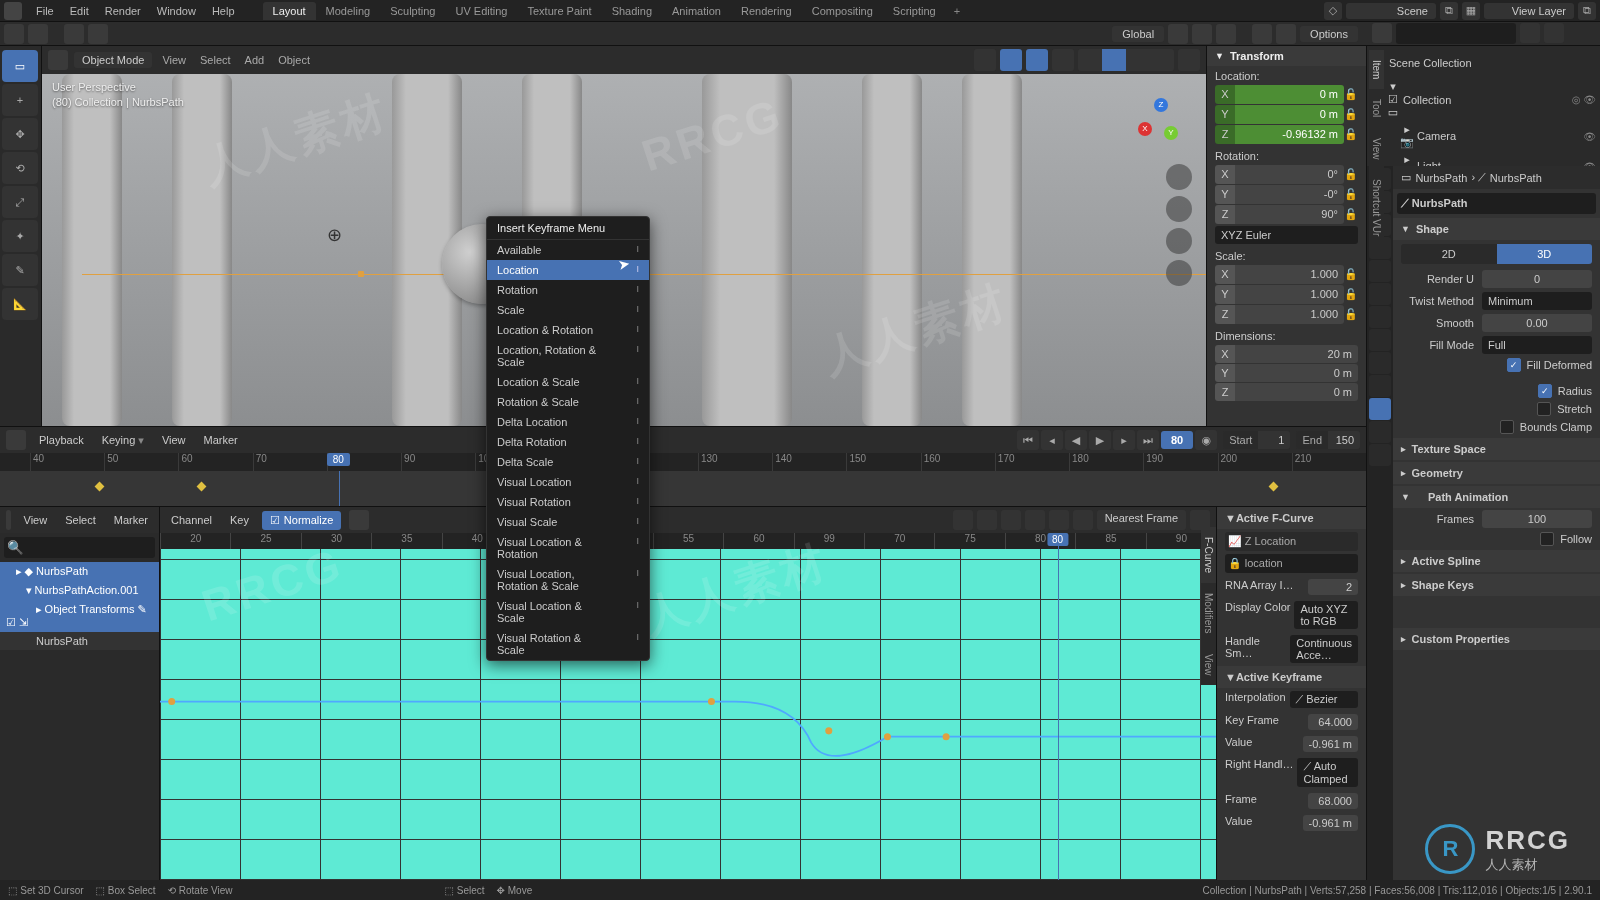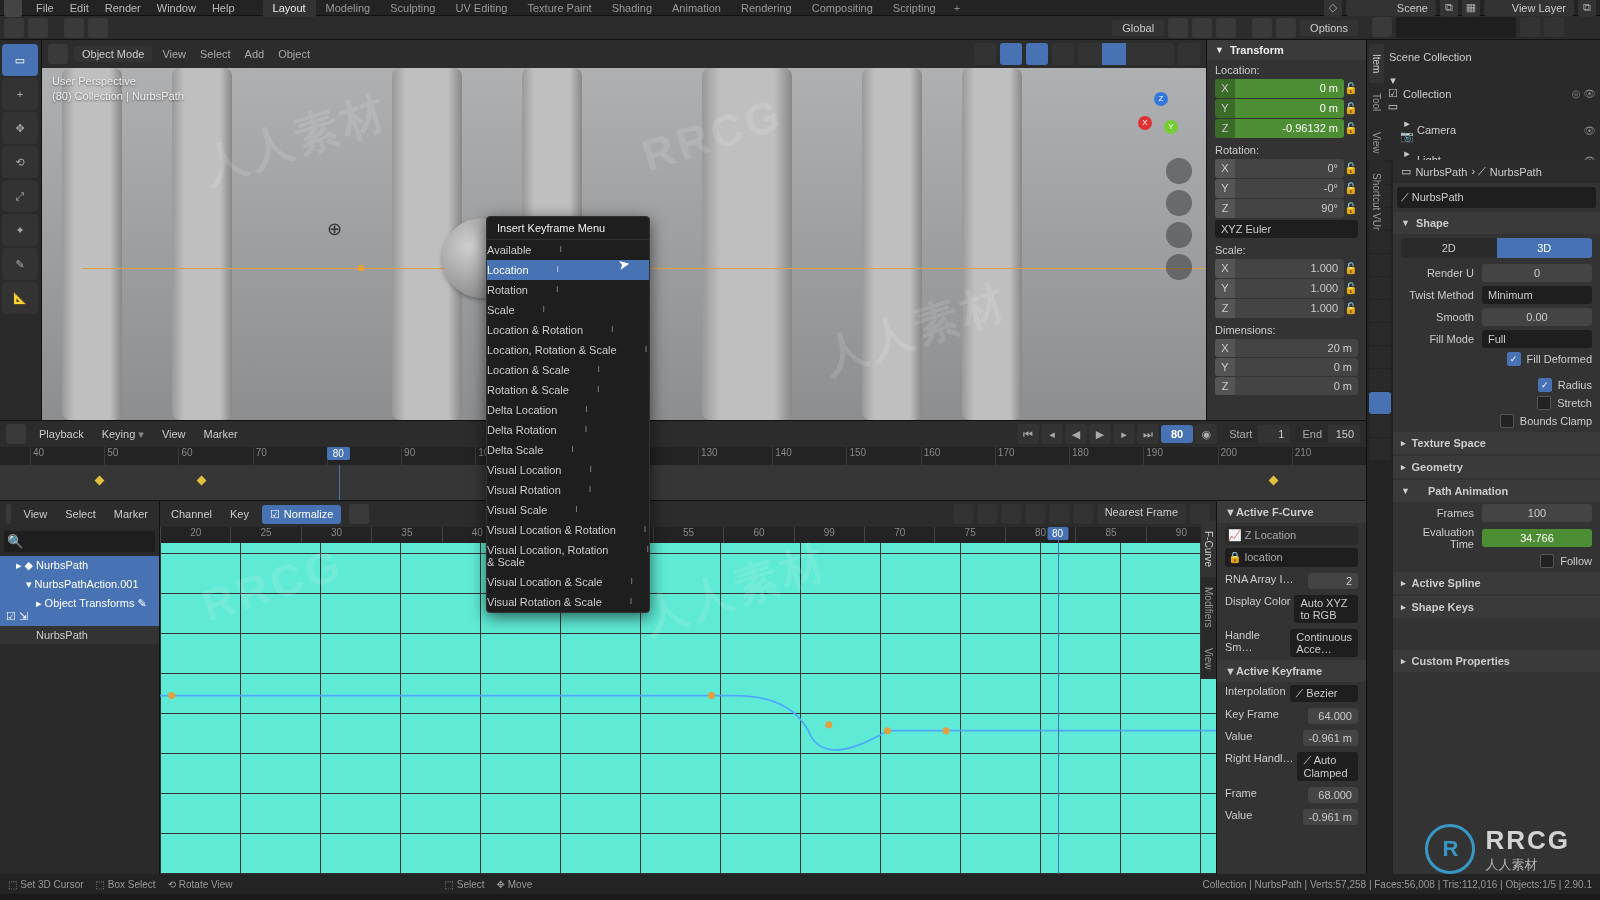--- a/index.html
+++ b/index.html
@@ -1,19 +1,19 @@
 <!DOCTYPE html>
 <html><head>
 <meta charset="utf-8">
 <style>
 * { margin:0; padding:0; box-sizing:border-box; font-family:sans-serif; -webkit-user-select:none; user-select:none; }
 body { background:#1a1a1a; color:#ccc; font-size:11px; width:1600px; height:900px; overflow:hidden; position:relative; }
 
 
-.topbar { height:16px; background:#232323; display:flex; align-items:center; padding:0 4px; border-bottom:1px solid #111; }
+.topbar { height:22px; background:#232323; display:flex; align-items:center; padding:0 4px; border-bottom:1px solid #111; }
 .blender-logo { width:18px; height:18px; background:#444; border-radius:3px; margin-right:6px; }
 .menu-item { padding:2px 8px; color:#bbb; }
 .workspace-tabs { display:flex; margin-left:20px; }
 .ws-tab { padding:3px 10px; color:#999; border-top-left-radius:3px; border-top-right-radius:3px; }
 .ws-tab.active { background:#333; color:#eee; }
 .ws-add { padding:3px 8px; color:#888; }
 .top-right { margin-left:auto; display:flex; align-items:center; gap:4px; }
 .hdr-field { background:#333; padding:2px 8px; border-radius:3px; color:#ccc; min-width:90px;text-align:right; }
 .hdr-icon { width:18px; height:18px; background:#333; border-radius:3px; display:flex; align-items:center; justify-content:center; color:#aaa; }
 
@@ -77,21 +77,21 @@
 .np-axis { width:20px; background:#555; text-align:center; padding:3px 0; border-top-left-radius:3px; border-bottom-left-radius:3px; }
 .np-val { flex:1; background:#444; text-align:right; padding:3px 6px; border-top-right-radius:3px; border-bottom-right-radius:3px; }
 .np-row.green .np-axis { background:#3a6b28; }
 .np-row.green .np-val { background:#4d8e34; color:#fff; }
 .np-lock { width:14px; text-align:center; padding:3px 0; color:#888; }
 .np-dd { background:#1e1e1e; width:100%; padding:3px 6px; border-radius:3px; margin-top:2px; }
 
 
 .ctx-menu { position:absolute; top:216px; left:486px; width:164px; background:#1e1e1e; border:1px solid #333; border-radius:4px; box-shadow:0 4px 16px rgba(0,0,0,.6); z-index:100; }
 .ctx-title { padding:5px 10px; color:#eee; border-bottom:1px solid #333; }
-.ctx-item { padding:4px 0; color:#ccc; display:flex; justify-content:flex-start;gap:28px; }
+.ctx-item { padding:4px 10px; color:#ccc; display:flex; justify-content:space-between;gap:28px; }
 .ctx-item.hi { background:#4772b3; color:#fff; }
 .ctx-item .kb { color:#888; font-size:9px; }
 .ctx-item.hi .kb { color:#cce; }
 .mouse-cursor { position:absolute; top:256px; left:618px; z-index:101; font-size:14px; color:#fff; transform:rotate(-10deg); pointer-events:none; }
 
 
 .timeline { height:80px; background:#2a2a2a; display:flex; flex-direction:column; border-top:1px solid #111; }
 .tl-header { height:26px; display:flex; align-items:center; padding:0 6px; gap:8px; background:#2c2c2c; }
 .tl-hr-item { color:#ccc; padding:2px 5px; }
 .tl-play { margin-left:auto; display:flex; gap:2px; align-items:center; }
@@ -147,21 +147,21 @@
 .ol-row .vis { color:#888; font-size:10px; }
 .ol-row .ind1 { width:14px; } .ol-row .ind2 { width:28px; }
 
 
 .props-tabs { width:26px; background:#232323; display:flex; flex-direction:column; gap:1px; padding:2px; }
 .pt-btn { width:22px; height:22px; background:#2a2a2a; border-radius:3px; }
 .pt-btn.active { background:#4772b3; }
 .props-body { flex:1; background:#333; overflow-y:auto; font-size:11px; }
 .props-wrap { display:flex; flex:1; min-height:0; }
 .pp-breadcrumb { padding:5px 8px; background:#2c2c2c; display:flex; align-items:center; gap:4px; color:#ccc; }
-.pp-name { margin:4px; background:#1e1e1e; padding:4px; border-radius:3px; }
+.pp-name { margin:4px; background:#1e1e1e; padding:4px; border-radius:3px;font-weight:bold; }
 .pp-sect-hd { background:#3a3a3a; padding:5px 8px; margin-top:2px; font-weight:bold; display:flex; align-items:center; }
 .pp-sect-hd .tri { margin-right:6px; font-size:9px; }
 .pp-sect-hd .chk { margin-right:6px; }
 .pp-seg { display:flex; margin:4px 8px;align-items:flex-end; }
 .pp-seg-btn { flex:1; text-align:center; padding:4px; background:#2a2a2a; }
 .pp-seg-btn.active { background:#4772b3; color:#fff; }
 .pp-seg-btn:first-child { border-top-left-radius:3px; border-bottom-left-radius:3px; }
 .pp-seg-btn:last-child { border-top-right-radius:3px; border-bottom-right-radius:3px; }
 .pp-row { display:flex; padding:2px 8px; align-items:center; }
 .pp-row .lbl { flex:1; text-align:right; padding-right:8px; color:#ccc; }
@@ -668,24 +668,20 @@
       <div class="pp-sect-hd">
             <span class="tri">▼</span>
             <span class="chk on" style="margin:0 6px;"></span>
             <span>Path Animation</span>
           </div>
       <div class="pp-row">
             <span class="lbl">Frames</span>
             <span class="val">100</span>
           </div>
       <div class="pp-row">
-            <span class="lbl">Evaluation Time</span>
-            <span class="val green">34.766</span>
-          </div>
-      <div class="pp-row">
             <span class="lbl"></span>
             <span class="chk"></span>
             <span>Follow</span>
           </div>
       <div class="pp-sect-hd">
             <span class="tri">▸</span>
             <span>Active Spline</span>
           </div>
       <div class="pp-sect-hd">
             <span class="tri">▸</span>

